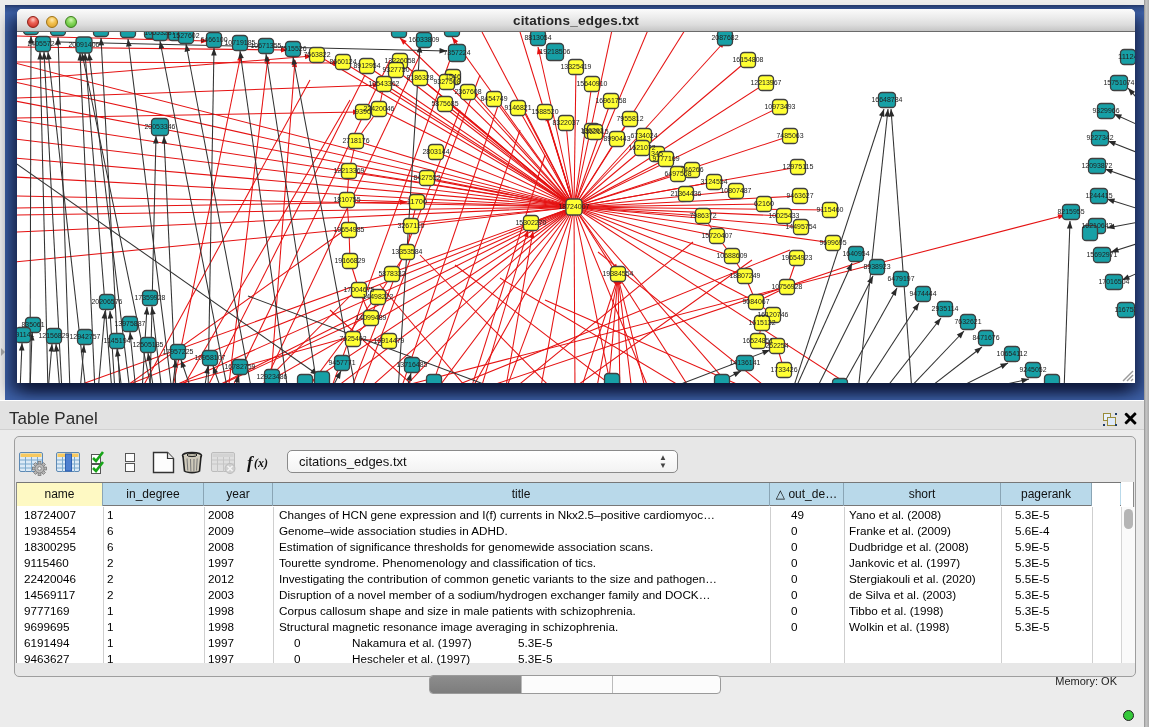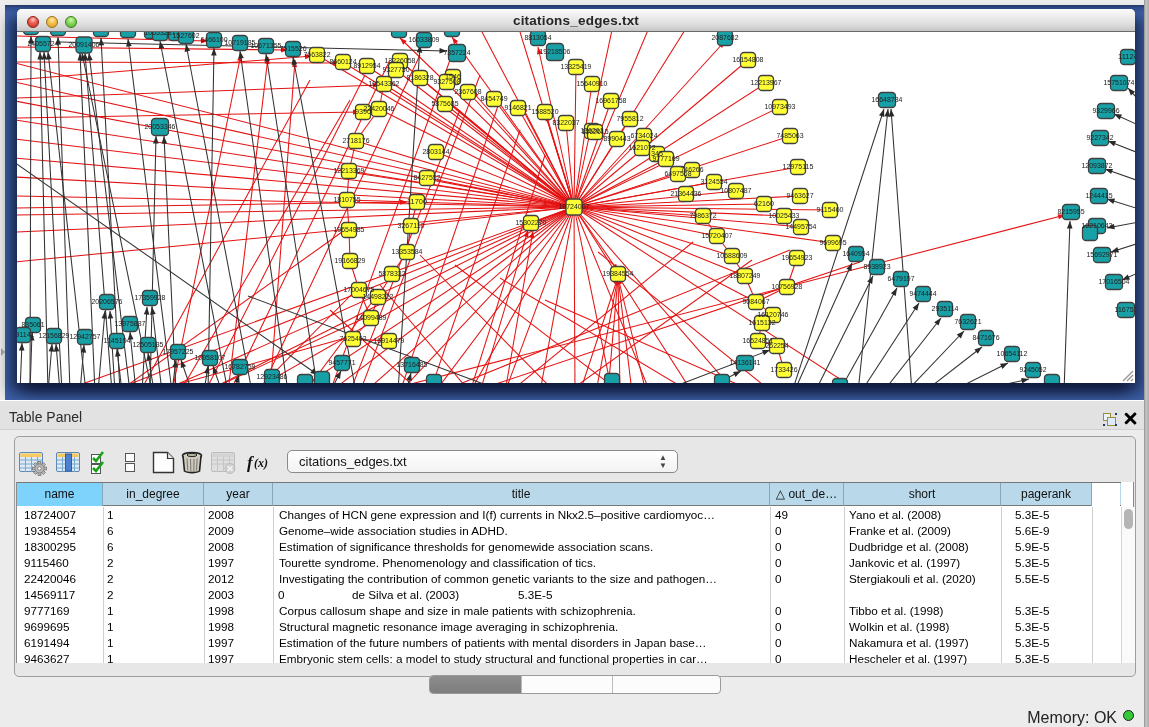--- a/index.html
+++ b/index.html
@@ -14,21 +14,21 @@
 #titlebar .t {position:absolute;left:0;right:0;top:4px;text-align:center;font-size:13.5px;
   font-weight:bold;color:#262626;letter-spacing:0.2px}
 .tl {position:absolute;top:6.5px;width:12px;height:12px;border-radius:50%;}
 #tl1 {left:10px;background:radial-gradient(circle at 50% 28%,#ffc9c2 0%,#ed6458 38%,#c4251c 100%);border:1px solid #8e1d15}
 #tl2 {left:29px;background:radial-gradient(circle at 50% 30%,#ffe9b0 0%,#f3c24f 40%,#d99b26 100%);border:1px solid #9d7114}
 #tl3 {left:48px;background:radial-gradient(circle at 50% 30%,#d2f8b5 0%,#8ad95e 40%,#4db32a 100%);border:1px solid #3b7d1c}
 #rstrip {position:absolute;right:0;top:0;width:5px;height:727px;
   background:linear-gradient(90deg,#8f8f8f 0,#c6c6c6 2px,#ababab 100%);}
 #tphead {position:absolute;left:0;top:400px;width:1144px;height:30px;background:#e2e2e2;
   border-top:1px solid #fff;border-bottom:1px solid #d0d0d0}
-#tphead .lbl {position:absolute;left:9px;top:8px;font-size:14px;color:#2b2b2b}
+#tphead .lbl {position:absolute;left:9px;top:8px;font-size:17px;color:#2b2b2b}
 #tphead .x {position:absolute;left:1124px;top:11px;width:13px;height:13px}
 #tphead .x:before,#tphead .x:after {content:"";position:absolute;left:5px;top:-1px;width:3.4px;height:15px;background:#000;border-radius:1px}
 #tphead .x:before {transform:rotate(45deg)} #tphead .x:after {transform:rotate(-45deg)}
 #tphead .fl {position:absolute;right:33px;top:12px;width:8px;height:8px;border:1.5px solid #9a8c3a;background:#e9f1fb}
 #tphead .fl:before {content:"";position:absolute;left:3px;top:3px;width:7px;height:7px;border:1.5px solid #9a8c3a;background:#dfeafa}
 #tphead .fl:after {content:"";position:absolute;left:11px;top:-1px;width:2px;height:2px;background:#1c3a66;box-shadow:-12px 11px 0 #1c3a66, 0 11px 0 #1c3a66}
 #panelbg {position:absolute;left:0;top:431px;width:1144px;height:296px;background:#ececec}
 #box {position:absolute;left:14px;top:436px;width:1122px;height:241px;border:1px solid #9e9e9e;
   border-radius:5px;background:#e7e7e7}
 .ico {position:absolute;top:451px}
@@ -39,32 +39,32 @@
 #tbl {position:absolute;left:16px;top:482px;width:1118px;height:181px;background:#fff;
   border-left:1px solid #8a8a8a;border-right:1px solid #8a8a8a}
 #thead {position:absolute;left:0;top:0;width:1104px;height:24px;border-top:1px solid #777;
   border-bottom:1px solid #777;background:#b9d9ea;display:flex;font-size:12px;color:#111}
 #thead div {border-right:1px solid #8aa5b5;text-align:center;line-height:23px;height:23px}
 #tbody {position:absolute;left:0;top:25px;width:1104px}
 .tr {height:16px;display:flex;font-size:11.7px;color:#000;white-space:nowrap}
 .tr div {overflow:hidden;height:16px;line-height:15.5px}
 .c0 {width:86px;padding-left:7px} .c1 {width:101px;padding-left:4px}
 .c2 {width:69px;padding-left:4px} .c3 {width:497px;padding-left:6px}
-.c4 {width:74px;padding-left:5px} .c5 {width:157px;padding-left:5px}
+.c4 {width:74px;padding-left:21px} .c5 {width:157px;padding-left:5px}
 .c6 {width:91px;padding-left:14px}
 .vlines {position:absolute;top:25px;height:156px;width:1px;background:#cfcfcf}
 #scrl {position:absolute;left:1104px;top:25px;width:14px;height:156px;background:#fafafa;
   border-left:1px solid #d5d5d5}
 #scrl .th {position:absolute;left:2px;top:2px;width:9px;height:20px;border-radius:5px;background:#b5b5b5}
 #tabs {position:absolute;left:429px;top:675px;height:19px;display:flex;font-size:12.5px;
   border:1px solid #9a9a9a;border-radius:4px;overflow:hidden;background:#fcfcfc}
 #tabs div {padding:16px 14px;line-height:17px;color:#1a1a1a}
 #tabs .sel {background:linear-gradient(180deg,#8d8d8d,#6e6e6e);color:#fff}
 #tabs .sep {width:1px;padding:0;background:#bbb}
-#mem {position:absolute;right:32px;top:709px;font-size:16px;color:#222}
+#mem {position:absolute;right:32px;top:675px;font-size:11px;color:#222}
 #memdot {position:absolute;right:15px;top:710px;width:11px;height:11px;border-radius:50%;
   background:#35c93a;border:1.5px solid #222}
 .lh {position:absolute;left:1px;top:348px;width:0;height:0;border-top:4px solid transparent;
   border-bottom:4px solid transparent;border-left:4px solid #9a9a9a}
 </style></head><body>
 <div id="desk">
     <div id="win">
   <div id="titlebar">
         <span class="tl" id="tl1"></span>
         <span class="tl" id="tl2"></span>
@@ -856,21 +856,21 @@
     </g>
 
  <g transform="translate(228,0)">
       <text x="0" y="17" font-family="Liberation Serif,serif" font-style="italic" font-weight="bold" font-size="17" fill="#111">f</text>
  <text x="7" y="16" font-family="Liberation Serif,serif" font-style="italic" font-weight="bold" font-size="12" fill="#111">(x)</text>
     </g>
 </svg>
 <div id="combo">citations_edges.txt<span class="ar">▲<br>▼</span></div>
 <div id="tbl">
  <div id="thead">
-  <div style="width:86px;background:#7dd3fc">name</div>
+  <div style="width:86px;background:#fef9c3">name</div>
   <div style="width:101px">in_degree</div>
   <div style="width:69px">year</div>
   <div style="width:497px">title</div>
   <div style="width:74px"><span style="font-size:12px">△</span> out_de…</div>
   <div style="width:157px">short</div>
   <div style="width:91px">pagerank</div>
   <div style="width:28px;background:#fff;border-right:none"></div>
  </div>
  <div id="tbody">
       <div class="tr">
@@ -882,21 +882,21 @@
         <div class="c5">Yano et al. (2008)</div>
         <div class="c6">5.3E-5</div>
       </div>
 <div class="tr">
         <div class="c0">19384554</div>
         <div class="c1">6</div>
         <div class="c2">2009</div>
         <div class="c3">Genome–wide association studies in ADHD.</div>
         <div class="c4">0</div>
         <div class="c5">Franke et al. (2009)</div>
-        <div class="c6">5.6E-9</div>
+        <div class="c6">5.6E-4</div>
       </div>
 <div class="tr">
         <div class="c0">18300295</div>
         <div class="c1">6</div>
         <div class="c2">2008</div>
         <div class="c3">Estimation of significance thresholds for genomewide association scans.</div>
         <div class="c4">0</div>
         <div class="c5">Dudbridge et al. (2008)</div>
         <div class="c6">5.9E-5</div>
       </div>
@@ -915,20 +915,21 @@
         <div class="c2">2012</div>
         <div class="c3">Investigating the contribution of common genetic variants to the size and pathogen…</div>
         <div class="c4">0</div>
         <div class="c5">Stergiakouli et al. (2020)</div>
         <div class="c6">5.5E-5</div>
       </div>
 <div class="tr">
         <div class="c0">14569117</div>
         <div class="c1">2</div>
         <div class="c2">2003</div>
+        <div class="c3">Disruption of a novel member of a sodium/hydrogen exchanger family and DOCK…</div>
         <div class="c4">0</div>
         <div class="c5">de Silva et al. (2003)</div>
         <div class="c6">5.3E-5</div>
       </div>
 <div class="tr">
         <div class="c0">9777169</div>
         <div class="c1">1</div>
         <div class="c2">1998</div>
         <div class="c3">Corpus callosum shape and size in male patients with schizophrenia.</div>
         <div class="c4">0</div>
@@ -941,30 +942,28 @@
         <div class="c2">1998</div>
         <div class="c3">Structural magnetic resonance image averaging in schizophrenia.</div>
         <div class="c4">0</div>
         <div class="c5">Wolkin et al. (1998)</div>
         <div class="c6">5.3E-5</div>
       </div>
 <div class="tr">
         <div class="c0">6191494</div>
         <div class="c1">1</div>
         <div class="c2">1997</div>
-        <div class="c3">Estimation of the future numbers of patients with mental disorders in Japan base…</div>
         <div class="c4">0</div>
         <div class="c5">Nakamura et al. (1997)</div>
         <div class="c6">5.3E-5</div>
       </div>
 <div class="tr">
         <div class="c0">9463627</div>
         <div class="c1">1</div>
         <div class="c2">1997</div>
-        <div class="c3">Embryonic stem cells: a model to study structural and functional properties in car…</div>
         <div class="c4">0</div>
         <div class="c5">Hescheler et al. (1997)</div>
         <div class="c6">5.3E-5</div>
       </div>
     </div>
  <div class="vlines" style="left:86px"></div>
  <div class="vlines" style="left:187px"></div>
  <div class="vlines" style="left:256px"></div>
  <div class="vlines" style="left:753px"></div>
  <div class="vlines" style="left:827px"></div>

